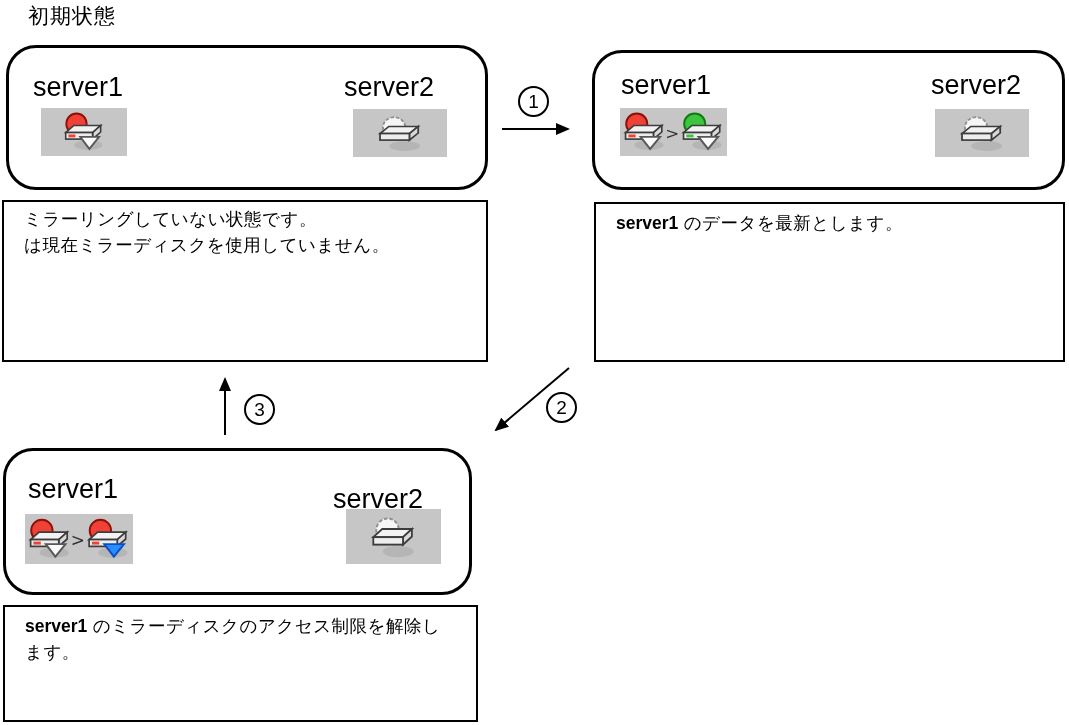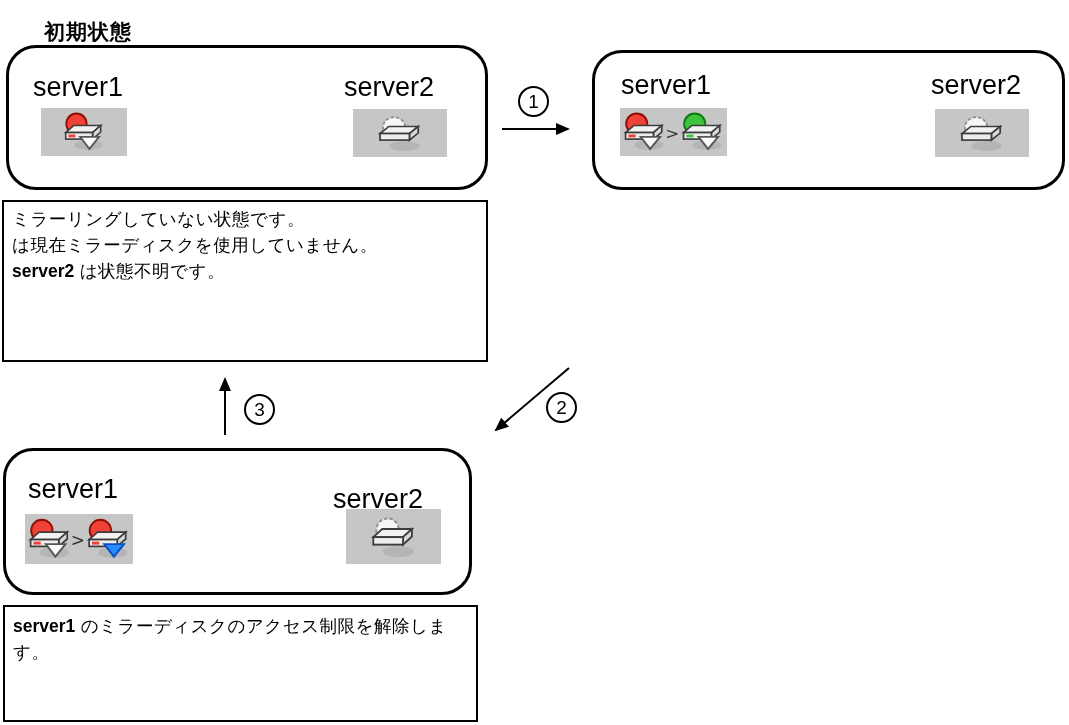--- a/index.html
+++ b/index.html
@@ -1,22 +1,22 @@
 <!DOCTYPE html>
 <html><head>
 <meta charset="utf-8">
 <style>
   html,body{margin:0;padding:0;background:#ffffff;}
   .canvas{
     position:relative;width:1069px;height:725px;background:#ffffff;overflow:hidden;
     font-family:"Liberation Sans","DejaVu Sans",sans-serif;color:#000;
   }
   .title{
-    position:absolute;left:28px;top:2px;margin:16px;
-    font-size:21px;font-weight:bold;letter-spacing:1px;
+    position:absolute;left:28px;top:2px;margin:0;
+    font-size:21px;font-weight:normal;letter-spacing:1px;
   }
   .state-box{
     position:absolute;border:3px solid #000;border-radius:30px;background:#fff;
     box-sizing:border-box;
   }
   #sb1{left:6px;top:45px;width:482px;height:145px;}
   #sb2{left:592px;top:50px;width:473px;height:140px;}
   #sb3{left:3px;top:448px;width:469px;height:147px;}
   .server-label{
     position:absolute;font-size:27px;line-height:28px;white-space:nowrap;
@@ -27,21 +27,21 @@
   .disk-icon svg{display:block;width:100%;height:100%;}
   
   #sb1 .lbl-a{left:24px;top:25px;}   #sb1 .ico-a{left:32px;top:60px;width:86px;height:48px;}
   #sb1 .lbl-b{left:335px;top:25px;}  #sb1 .ico-b{left:344px;top:61px;width:94px;height:48px;}
   #sb2 .lbl-a{left:26px;top:18px;}   #sb2 .ico-a{left:25px;top:55px;width:107px;height:48px;}
   #sb2 .lbl-b{left:336px;top:18px;}  #sb2 .ico-b{left:340px;top:56px;width:94px;height:48px;}
   #sb3 .lbl-a{left:22px;top:24px;}   #sb3 .ico-a{left:19px;top:63px;width:108px;height:50px;}
   #sb3 .lbl-b{left:327px;top:34px;}  #sb3 .ico-b{left:340px;top:58px;width:95px;height:55px;}
   .desc-box{
     position:absolute;border:2px solid #000;background:#fff;box-sizing:border-box;
-    font-size:17.5px;line-height:26px;padding:4px 8px;letter-spacing:0.5px;
+    font-size:17.5px;line-height:26px;padding:4px 20px;letter-spacing:0.5px;
   }
   #d1{left:2px;top:200px;width:486px;height:162px;}
   #d2{left:594px;top:202px;width:471px;height:160px;padding-top:6px;}
   #d3{left:3px;top:605px;width:475px;height:117px;padding-top:6px;}
   .desc-box b{font-weight:bold;letter-spacing:0;}
   .arrow{position:absolute;overflow:visible;}
   #arrow1{left:496px;top:120px;}
   #arrow2{left:478px;top:358px;}
   #arrow3{left:213px;top:363px;}
   .circle-num{
@@ -84,21 +84,20 @@
             <polygon points="30,20.5 37.5,14 37.5,20 30,26.5" fill="#d9d9d9" stroke="#3c3c3c" stroke-width="1.5"></polygon>
             <rect x="5" y="20.5" width="25" height="6" fill="#ededed" stroke="#3c3c3c" stroke-width="1.5"></rect>
           </g>
         </svg>
       </span>
   </div>
 
   <div class="desc-box" id="d1">
     <div class="line"><b></b><span>ミラーリングしていない状態です。</span></div>
     <div class="line"><b></b><span>は現在ミラーディスクを使用していません。</span></div>
-    <div class="line"><b>server2</b><span> は状態不明です。</span></div>
   </div>
 
   <svg class="arrow" id="arrow1" width="92" height="18" xmlns="http://www.w3.org/2000/svg">
     <defs>
       <marker id="m1" markerWidth="7" markerHeight="6" refX="6" refY="3" orient="auto">
         <path d="M0,0 L7,3 L0,6 Z" fill="#000"></path>
       </marker>
     </defs>
     <line x1="6" y1="9" x2="72" y2="9" stroke="#000" stroke-width="2" marker-end="url(#m1)"></line>
   </svg>
@@ -136,20 +135,23 @@
             <ellipse cx="26" cy="32" rx="13" ry="4.5" fill="#a8a8a8" opacity="0.55"></ellipse>
             <circle cx="17" cy="15" r="9.5" fill="#f6f6f6" stroke="#8f8f8f" stroke-width="1.6" stroke-dasharray="3,1.6"></circle>
             <polygon points="5,20.5 12.5,14 37.5,14 30,20.5" fill="#f2f2f2" stroke="#3c3c3c" stroke-width="1.5"></polygon>
             <polygon points="30,20.5 37.5,14 37.5,20 30,26.5" fill="#d9d9d9" stroke="#3c3c3c" stroke-width="1.5"></polygon>
             <rect x="5" y="20.5" width="25" height="6" fill="#ededed" stroke="#3c3c3c" stroke-width="1.5"></rect>
           </g>
         </svg>
       </span>
   </div>
 
+  <div class="desc-box" id="d2">
+    <div class="line"><b>server1</b><span> のデータを最新とします。</span></div>
+  </div>
 
   <svg class="arrow" id="arrow2" width="104" height="86" xmlns="http://www.w3.org/2000/svg">
     <defs>
       <marker id="m2" markerWidth="7" markerHeight="6" refX="6" refY="3" orient="auto">
         <path d="M0,0 L7,3 L0,6 Z" fill="#000"></path>
       </marker>
     </defs>
     <line x1="91" y1="10" x2="18" y2="72" stroke="#000" stroke-width="2" marker-end="url(#m2)"></line>
   </svg>
   <div class="circle-num" id="cn2">2</div>

